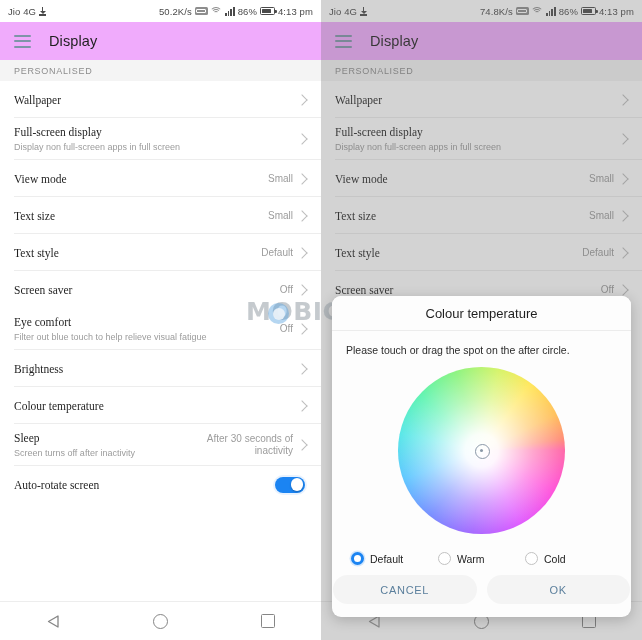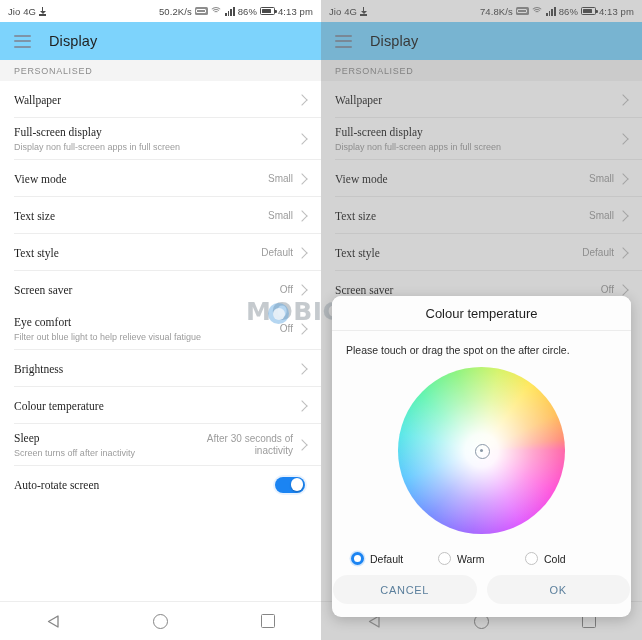--- a/index.html
+++ b/index.html
@@ -36,21 +36,21 @@
   .ico-sig i{width:1.7px;background:#4a4a4a;display:block;}
   .ico-sig i:nth-child(1){height:3px;}
   .ico-sig i:nth-child(2){height:4.7px;}
   .ico-sig i:nth-child(3){height:6.4px;}
   .ico-sig i:nth-child(4){height:8.2px;}
   .ico-batt{width:15px;height:8px;border:1.2px solid #4a4a4a;border-radius:1.5px;position:relative;padding:1px;box-sizing:border-box;}
   .ico-batt:after{content:"";position:absolute;right:-3px;top:2px;width:1.6px;height:3px;background:#4a4a4a;border-radius:0 1px 1px 0;}
   .ico-batt i{display:block;height:100%;width:86%;background:#4a4a4a;border-radius:.5px;}
 
   
-  .appbar{height:38px;display:flex;align-items:center;padding:0 0 0 14px;background:#7dd3fc;position:relative;z-index:2;}
+  .appbar{height:38px;display:flex;align-items:center;padding:0 0 0 14px;background:#f0abfc;position:relative;z-index:2;}
   .hamburger{width:17px;height:13px;display:flex;flex-direction:column;justify-content:space-between;cursor:pointer;}
   .hamburger i{display:block;height:2px;background:#7e94a8;border-radius:1px;}
   .hamburger i:nth-child(1){width:17px;}
   .hamburger i:nth-child(2){width:17px;}
   .hamburger i:nth-child(3){width:17px;}
   .appbar-title{margin-left:18px;font-size:14.5px;color:#1f1f1f;font-weight:400;letter-spacing:.1px;}
 
   
   .list{background:#ef4444;position:relative;z-index:1;}
   .section-head{
@@ -231,21 +231,21 @@
         <div class="row nodiv">
           <div class="row-main">
             <div class="row-title">Screen saver</div>
           </div>
           <div class="row-value">Off</div>
           <div class="chev"></div>
         </div>
         <div class="row">
           <div class="row-main">
             <div class="row-title">Eye comfort</div>
-            <div class="row-sub">Filter out blue light to help relieve visual fatigue</div>
+            <div class="row-sub">Filter out blue touch to help relieve visual fatigue</div>
           </div>
           <div class="row-value">Off</div>
           <div class="chev"></div>
         </div>
         <div class="row">
           <div class="row-main">
             <div class="row-title">Brightness</div>
           </div>
           <div class="chev"></div>
         </div>

